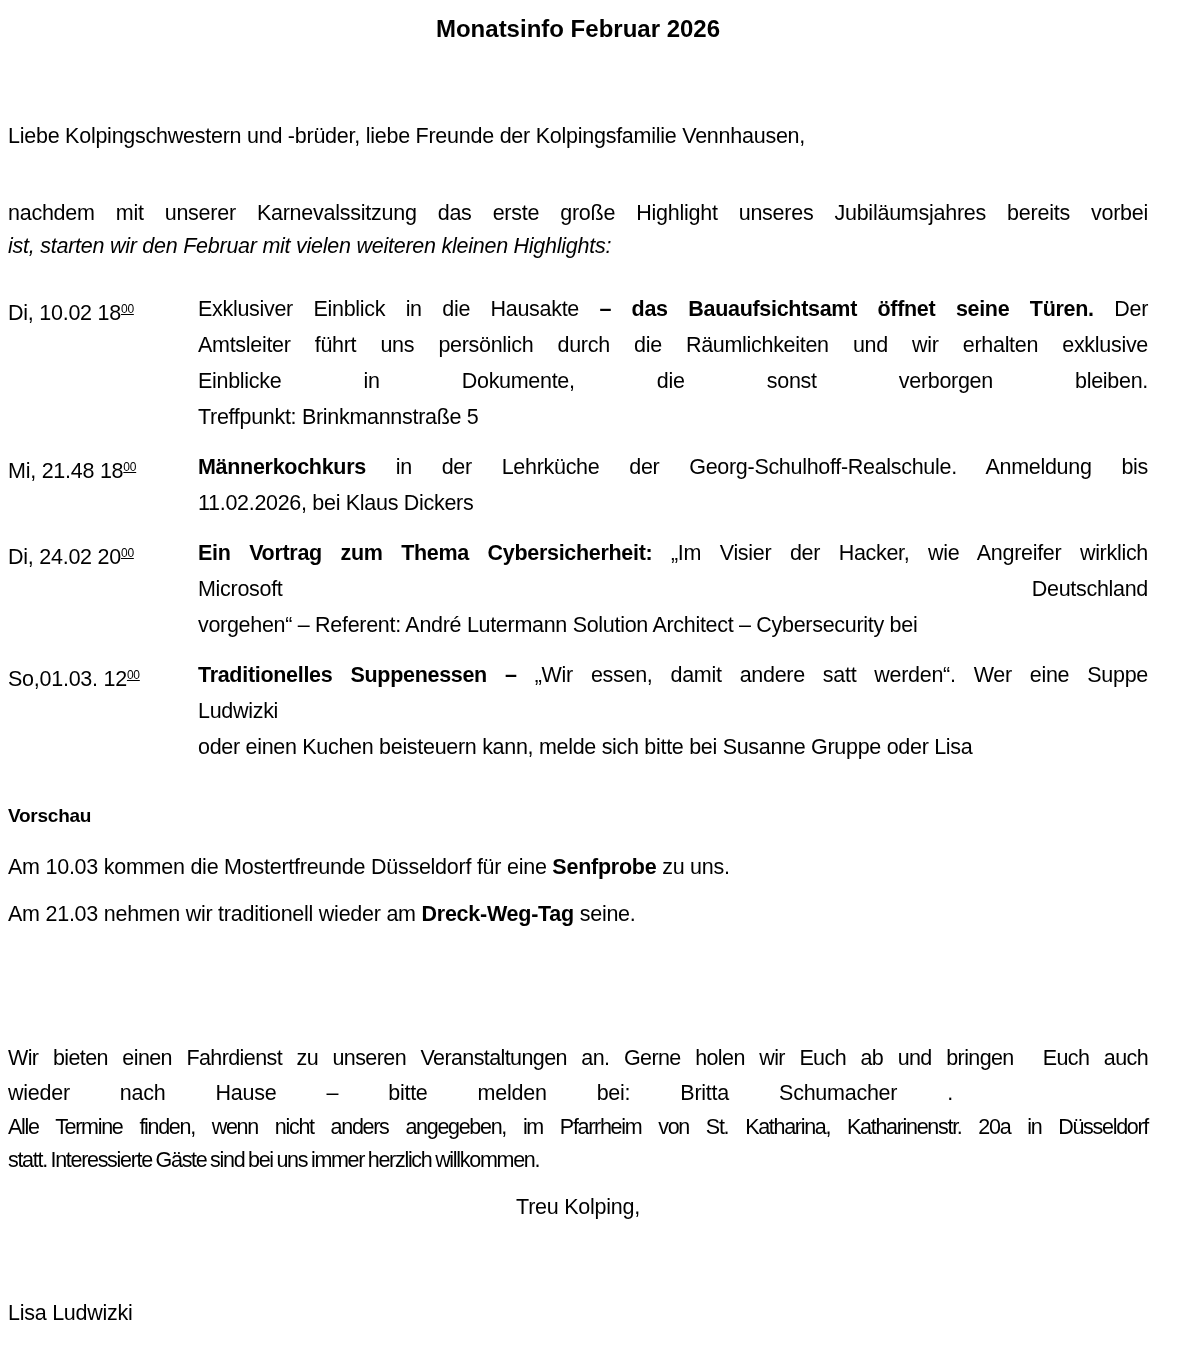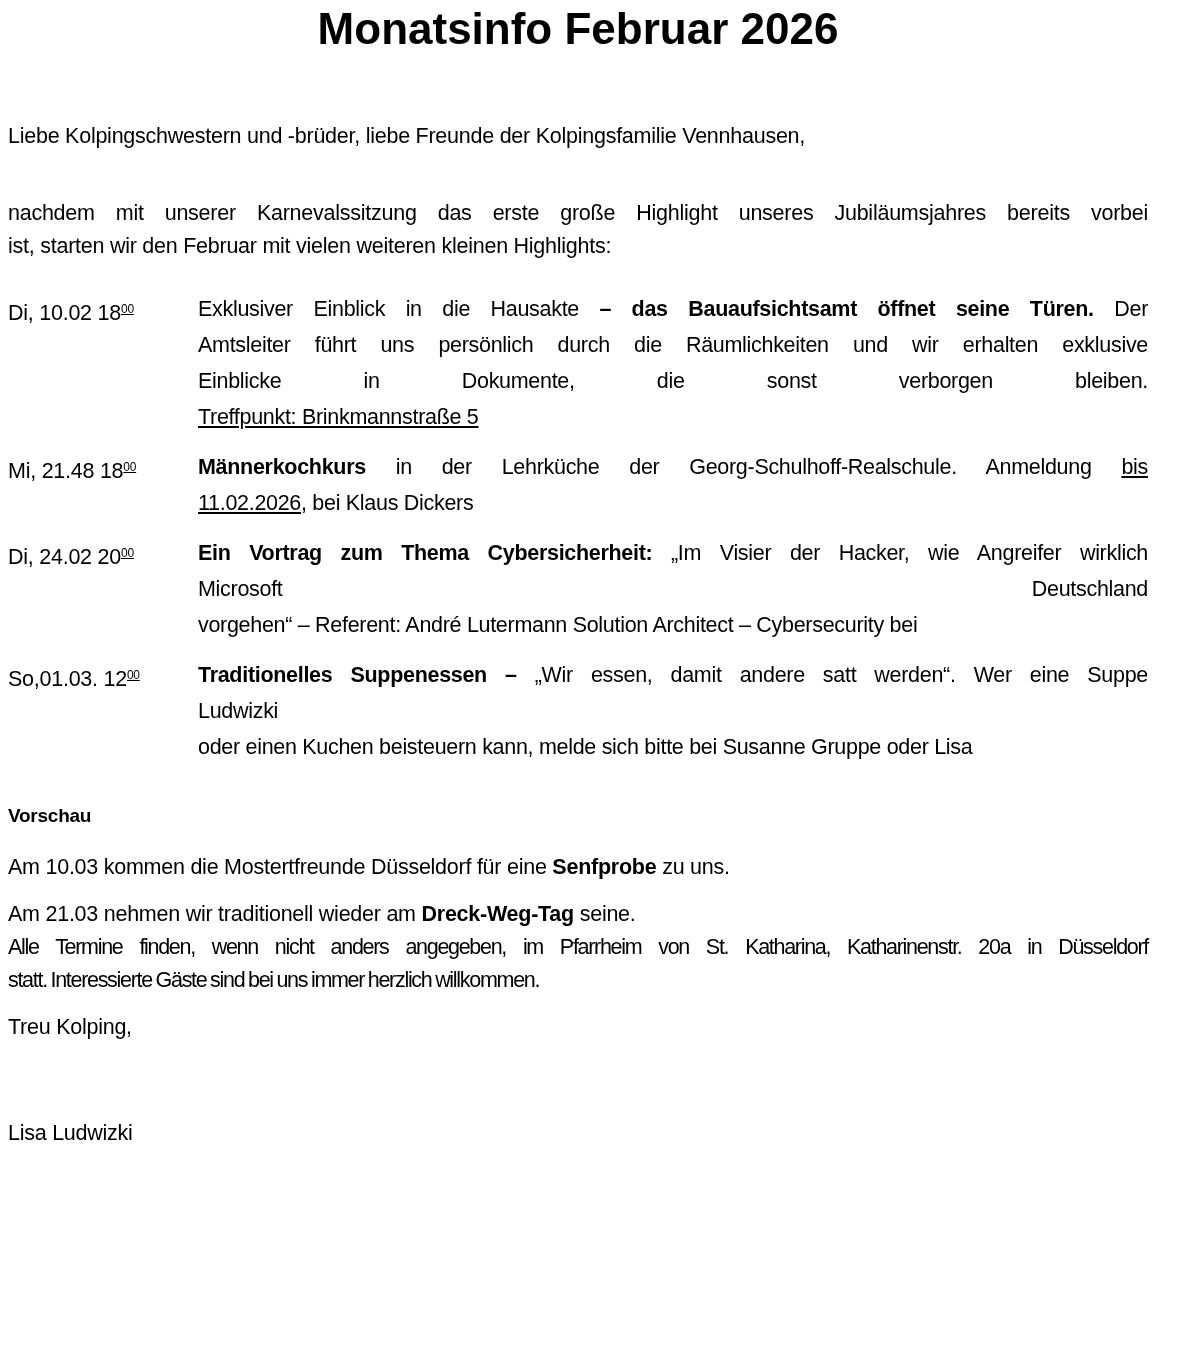--- a/index.html
+++ b/index.html
@@ -6,35 +6,35 @@
   html, body { margin: 0; padding: 0; }
   body {
     width: 1200px; height: 1349px; overflow: hidden;
     background: #ffffff; color: #000000;
     font-family: "Liberation Sans", sans-serif;
     font-size: 21.5px; letter-spacing: -0.25px;
   }
   .page { padding: 8px 52px 0 8px; }
 
   .title {
-    margin: 0; font-size: 44px; font-weight: 700;
+    margin: 0; font-size: 24px; font-weight: 700;
     text-align: center; letter-spacing: 0; line-height: 42px;
     font-family: "Liberation Sans", sans-serif;
   }
 
   .greeting { margin: 70px 0 1px; line-height: 33px; }
 
   
   .tl { text-align: justify; text-align-last: justify; line-height: 36px; }
   .b  { font-weight: 700; }
-  .u  { text-decoration: underline; }
+  .u  { }
 
   .intro { margin-top: 44px; }
   .intro .tl { line-height: 33px; }
-  .intro .tl:last-child { text-align: center; text-align-last: left; }
+  .intro .tl:last-child { text-align: center; text-align-last: left; font-style: italic; }
 
   .events { margin-top: 28px; }
   .event { display: flex; margin-bottom: 14px; }
   .event-date { width: 190px; flex: none; line-height: 36px; }
   .sup { font-size: 12px; vertical-align: 7px; text-decoration: underline; }
   .event-body { flex: 1; letter-spacing: -0.3px; }
   .event-body .tl:last-child { text-align: left; text-align-last: left; }
 
   .vh { margin: 34px 0 0; font-size: 19px; font-weight: 700; line-height: 33px; }
   .vi .tl { line-height: 33px; text-align: left; text-align-last: left; }
@@ -42,21 +42,21 @@
   .vi2 { margin-top: 14px; }
 
   .fahrdienst { margin-top: 110px; }
   .fahrdienst .tl { line-height: 35px; }
   .fahrdienst .tl:first-child { letter-spacing: -0.6px; }
   .fahrdienst .tl:nth-child(2) { width: 945px; }
 
   .termine .tl { line-height: 33px; letter-spacing: -1.3px; word-spacing: -1px; }
   .termine .tl:last-child { text-align: left; text-align-last: left; }
 
-  .closing { margin: 14px 0 17px; line-height: 33px; }
+  .closing { margin: 14px 0 17px; line-height: 33px; text-align: center; }
   .signature { margin: 73px 0 0; line-height: 33px; }
 </style>
 </head>
 <body>
 
 <main class="page">
 
   <h1 class="title">Monatsinfo Februar 2026</h1>
 
   <p class="greeting">Liebe Kolpingschwestern und -brüder, liebe Freunde der Kolpingsfamilie Vennhausen,</p>
@@ -107,20 +107,24 @@
   </section>
 
   <h2 class="vh">Vorschau</h2>
   <div class="vi vi1">
       <div class="tl"><span>Am 10.03 kommen die Mostertfreunde Düsseldorf für eine </span><span class="b">Senfprobe</span><span> zu uns.</span></div>
     </div>
   <div class="vi vi2">
       <div class="tl"><span>Am 21.03 nehmen wir traditionell wieder am </span><span class="b">Dreck-Weg-Tag</span><span> seine.</span></div>
     </div>
 
+  <div class="fahrdienst">
+      <div class="tl"><span>Wir bieten einen Fahrdienst zu unseren Veranstaltungen an. Gerne holen wir Euch ab und bringen &nbsp;Euch auch</span></div>
+      <div class="tl"><span>wieder nach Hause – bitte melden bei: Britta Schumacher .</span></div>
+    </div>
   <div class="termine">
       <div class="tl"><span>Alle Termine finden, wenn nicht anders angegeben, im Pfarrheim von St. Katharina, Katharinenstr. 20a in Düsseldorf</span></div>
       <div class="tl"><span>statt. Interessierte Gäste sind bei uns immer herzlich willkommen.</span></div>
     </div>
 
   <p class="closing">Treu Kolping,</p>
   <p class="signature">Lisa Ludwizki</p>
 
 </main>
 

